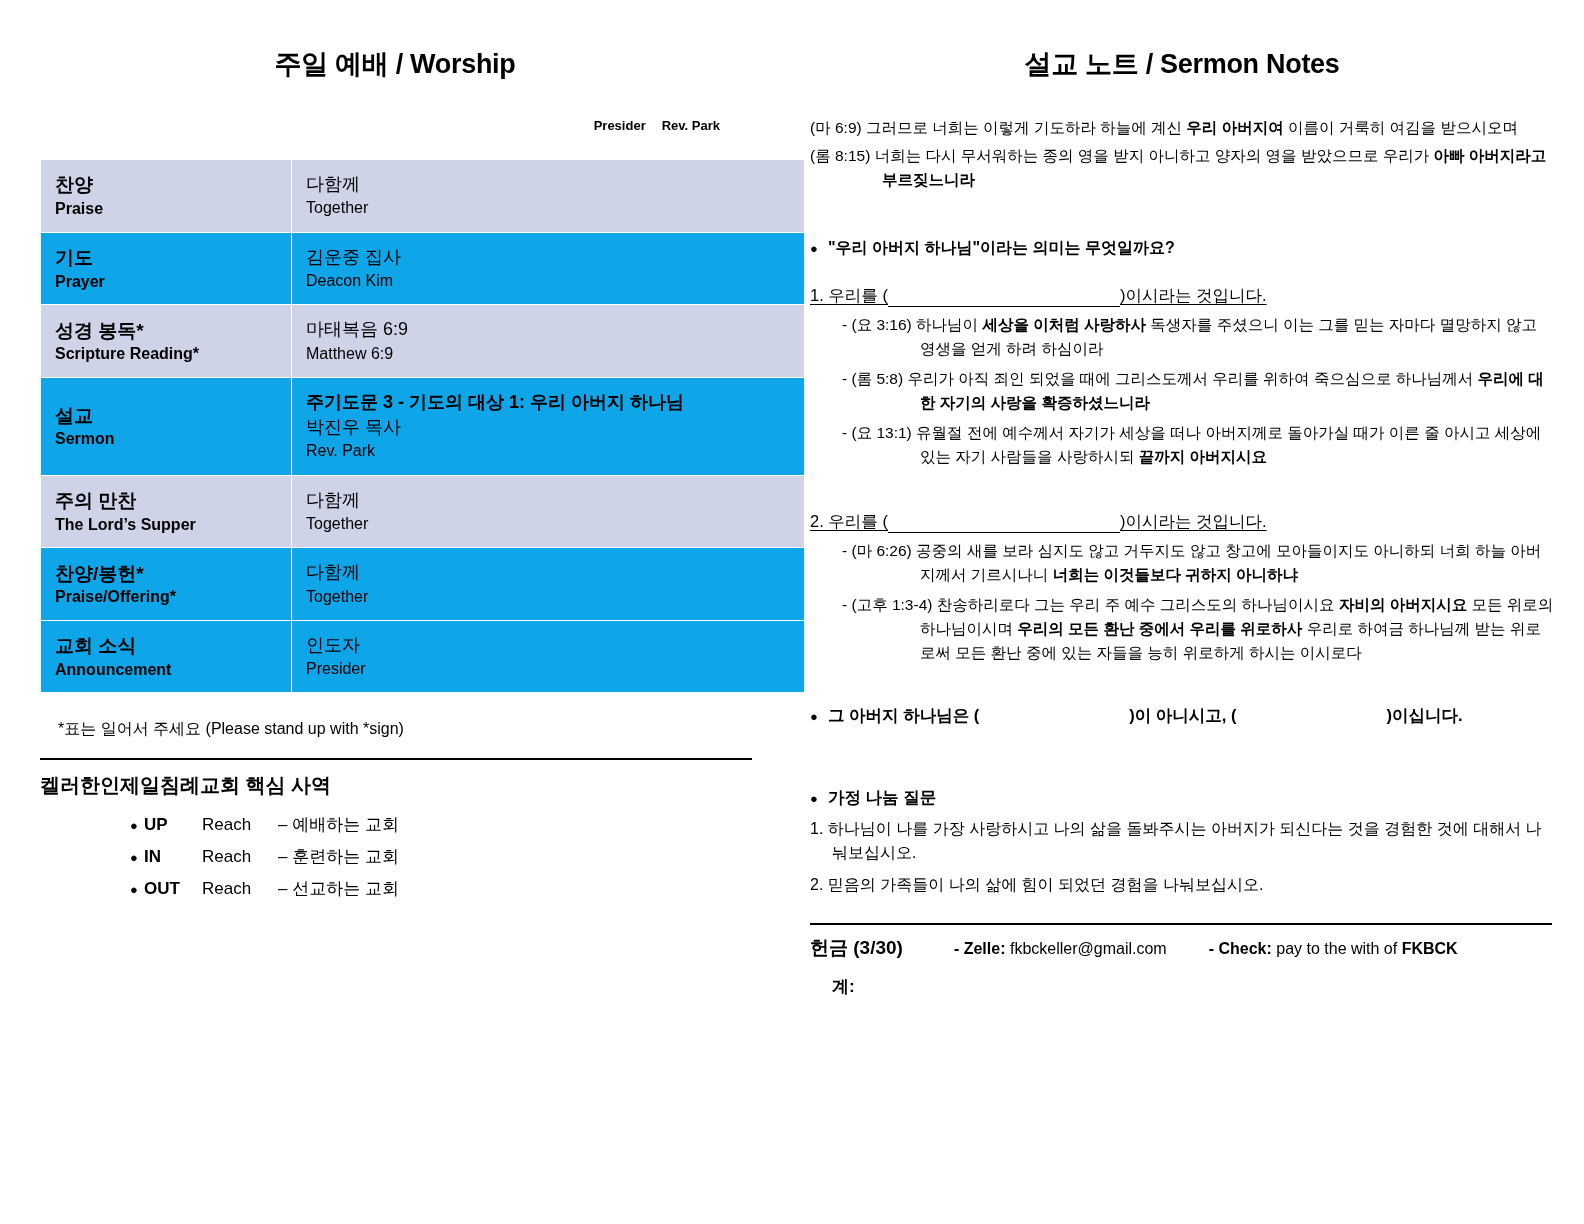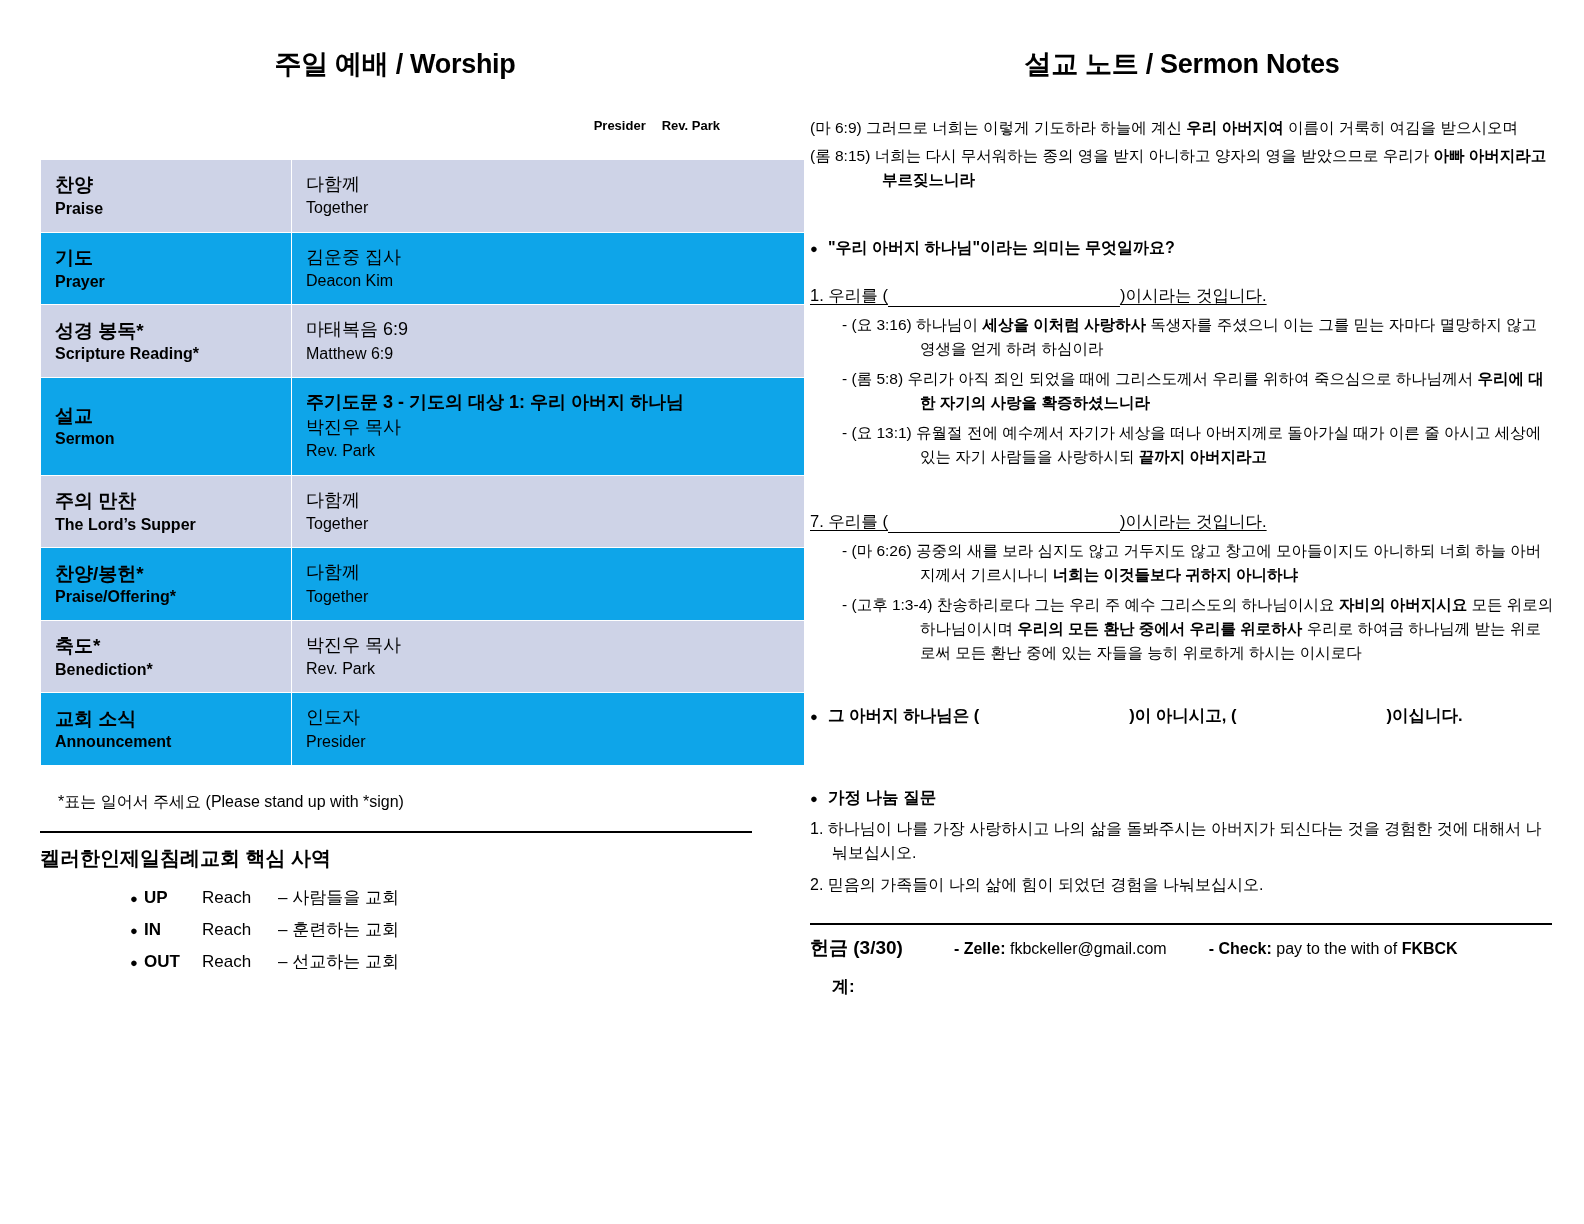--- a/index.html
+++ b/index.html
@@ -297,30 +297,20 @@
         <tr class="light">
           <td class="c1">
             <div class="ko">찬양/봉헌*</div>
             <div class="en">Praise/Offering*</div>
           </td>
           <td class="c2">
             <div class="val-ko">다함께</div>
             <div class="val-en">Together</div>
           </td>
         </tr>
-        <tr class="shade">
-          <td class="c1">
-            <div class="ko">축도*</div>
-            <div class="en">Benediction*</div>
-          </td>
-          <td class="c2">
-            <div class="val-ko">박진우 목사</div>
-            <div class="val-en">Rev. Park</div>
-          </td>
-        </tr>
         <tr class="light">
           <td class="c1">
             <div class="ko">교회 소식</div>
             <div class="en">Announcement</div>
           </td>
           <td class="c2">
             <div class="val-ko">인도자</div>
             <div class="val-en">Presider</div>
           </td>
         </tr>
@@ -331,21 +321,21 @@
 
     <hr class="hr">
 
     <div class="section-title">켈러한인제일침례교회 핵심 사역</div>
 
     <ul class="bullets">
       <li>
         <span class="dot">●</span>
         <span class="tag">UP</span>
         <span class="reach">Reach</span>
-        <span class="rest">– 사람들을 교회</span>
+        <span class="rest">– 예배하는 교회</span>
       </li>
       <li>
         <span class="dot">●</span>
         <span class="tag">IN</span>
         <span class="reach">Reach</span>
         <span class="rest">– 훈련하는 교회</span>
       </li>
       <li>
         <span class="dot">●</span>
         <span class="tag">OUT</span>
@@ -381,25 +371,25 @@
     <div class="sub">
       <span>- (요 3:16)</span>
       <span>하나님이 </span><b>세상을 이처럼 사랑하사</b><span> 독생자를 주셨으니 이는 그를 믿는 자마다 멸망하지 않고 영생을 얻게 하려 하심이라</span>
     </div>
     <div class="sub">
       <span>- (롬 5:8)</span>
       <span>우리가 아직 죄인 되었을 때에 그리스도께서 우리를 위하여 죽으심으로 하나님께서 </span><b>우리에 대한 자기의 사랑을 확증하셨느니라</b><span></span>
     </div>
     <div class="sub">
       <span>- (요 13:1)</span>
-      <span>유월절 전에 예수께서 자기가 세상을 떠나 아버지께로 돌아가실 때가 이른 줄 아시고 세상에 있는 자기 사람들을 사랑하시되 </span><b>끝까지 아버지라고</b><span></span>
+      <span>유월절 전에 예수께서 자기가 세상을 떠나 아버지께로 돌아가실 때가 이른 줄 아시고 세상에 있는 자기 사람들을 사랑하시되 </span><b>끝까지 아버지시요</b><span></span>
     </div>
 
     <div class="numbered" style="margin-top:42px;">
-      <span class="numbered-underline">7. 우리를 (</span><span class="blank"></span><span class="numbered-underline">)이시라는 것입니다.</span>
+      <span class="numbered-underline">2. 우리를 (</span><span class="blank"></span><span class="numbered-underline">)이시라는 것입니다.</span>
     </div>
 
     <div class="sub">
       <span>- (마 6:26)</span>
       <span>공중의 새를 보라 심지도 않고 거두지도 않고 창고에 모아들이지도 아니하되 너희 하늘 아버지께서 기르시나니 </span><b>너희는 이것들보다 귀하지 아니하냐</b><span></span>
     </div>
     <div class="sub">
       <span>- (고후 1:3-4)</span>
       <span>찬송하리로다 그는 우리 주 예수 그리스도의 하나님이시요 </span><b>자비의 아버지시요</b><span> 모든 위로의 하나님이시며 </span><b>우리의 모든 환난 중에서 우리를 위로하사</b><span> 우리로 하여금 하나님께 받는 위로로써 모든 환난 중에 있는 자들을 능히 위로하게 하시는 이시로다</span>
     </div>

